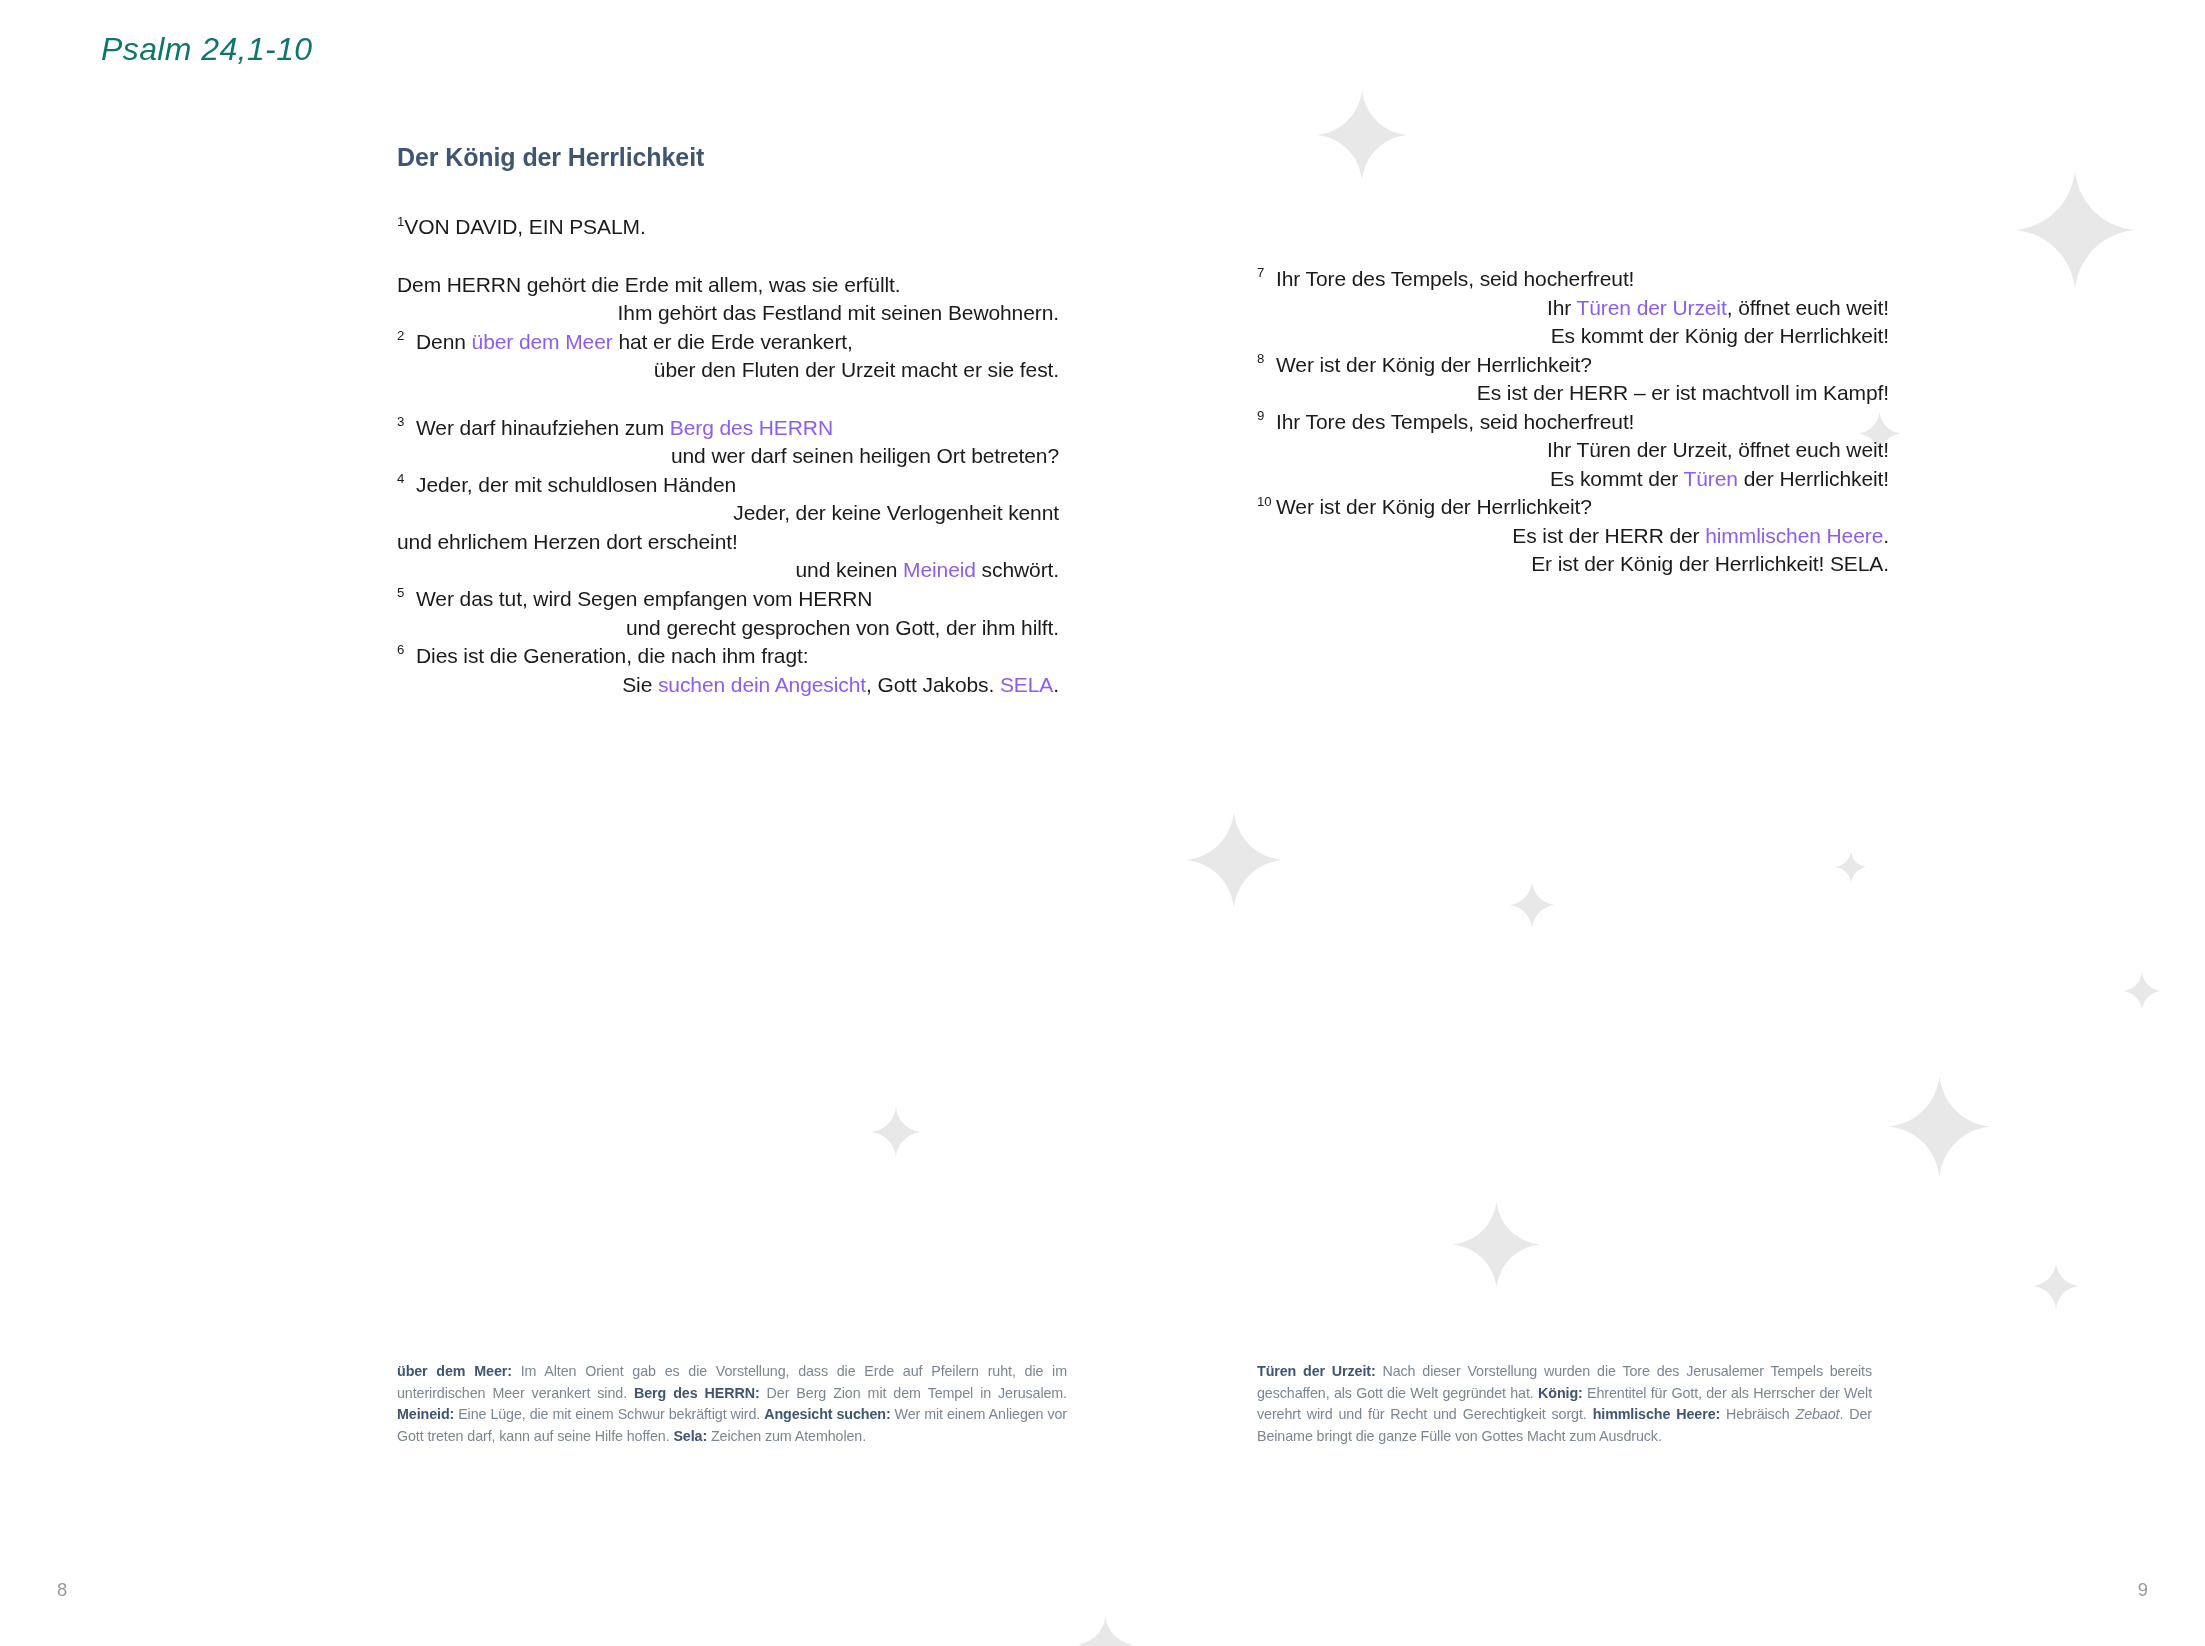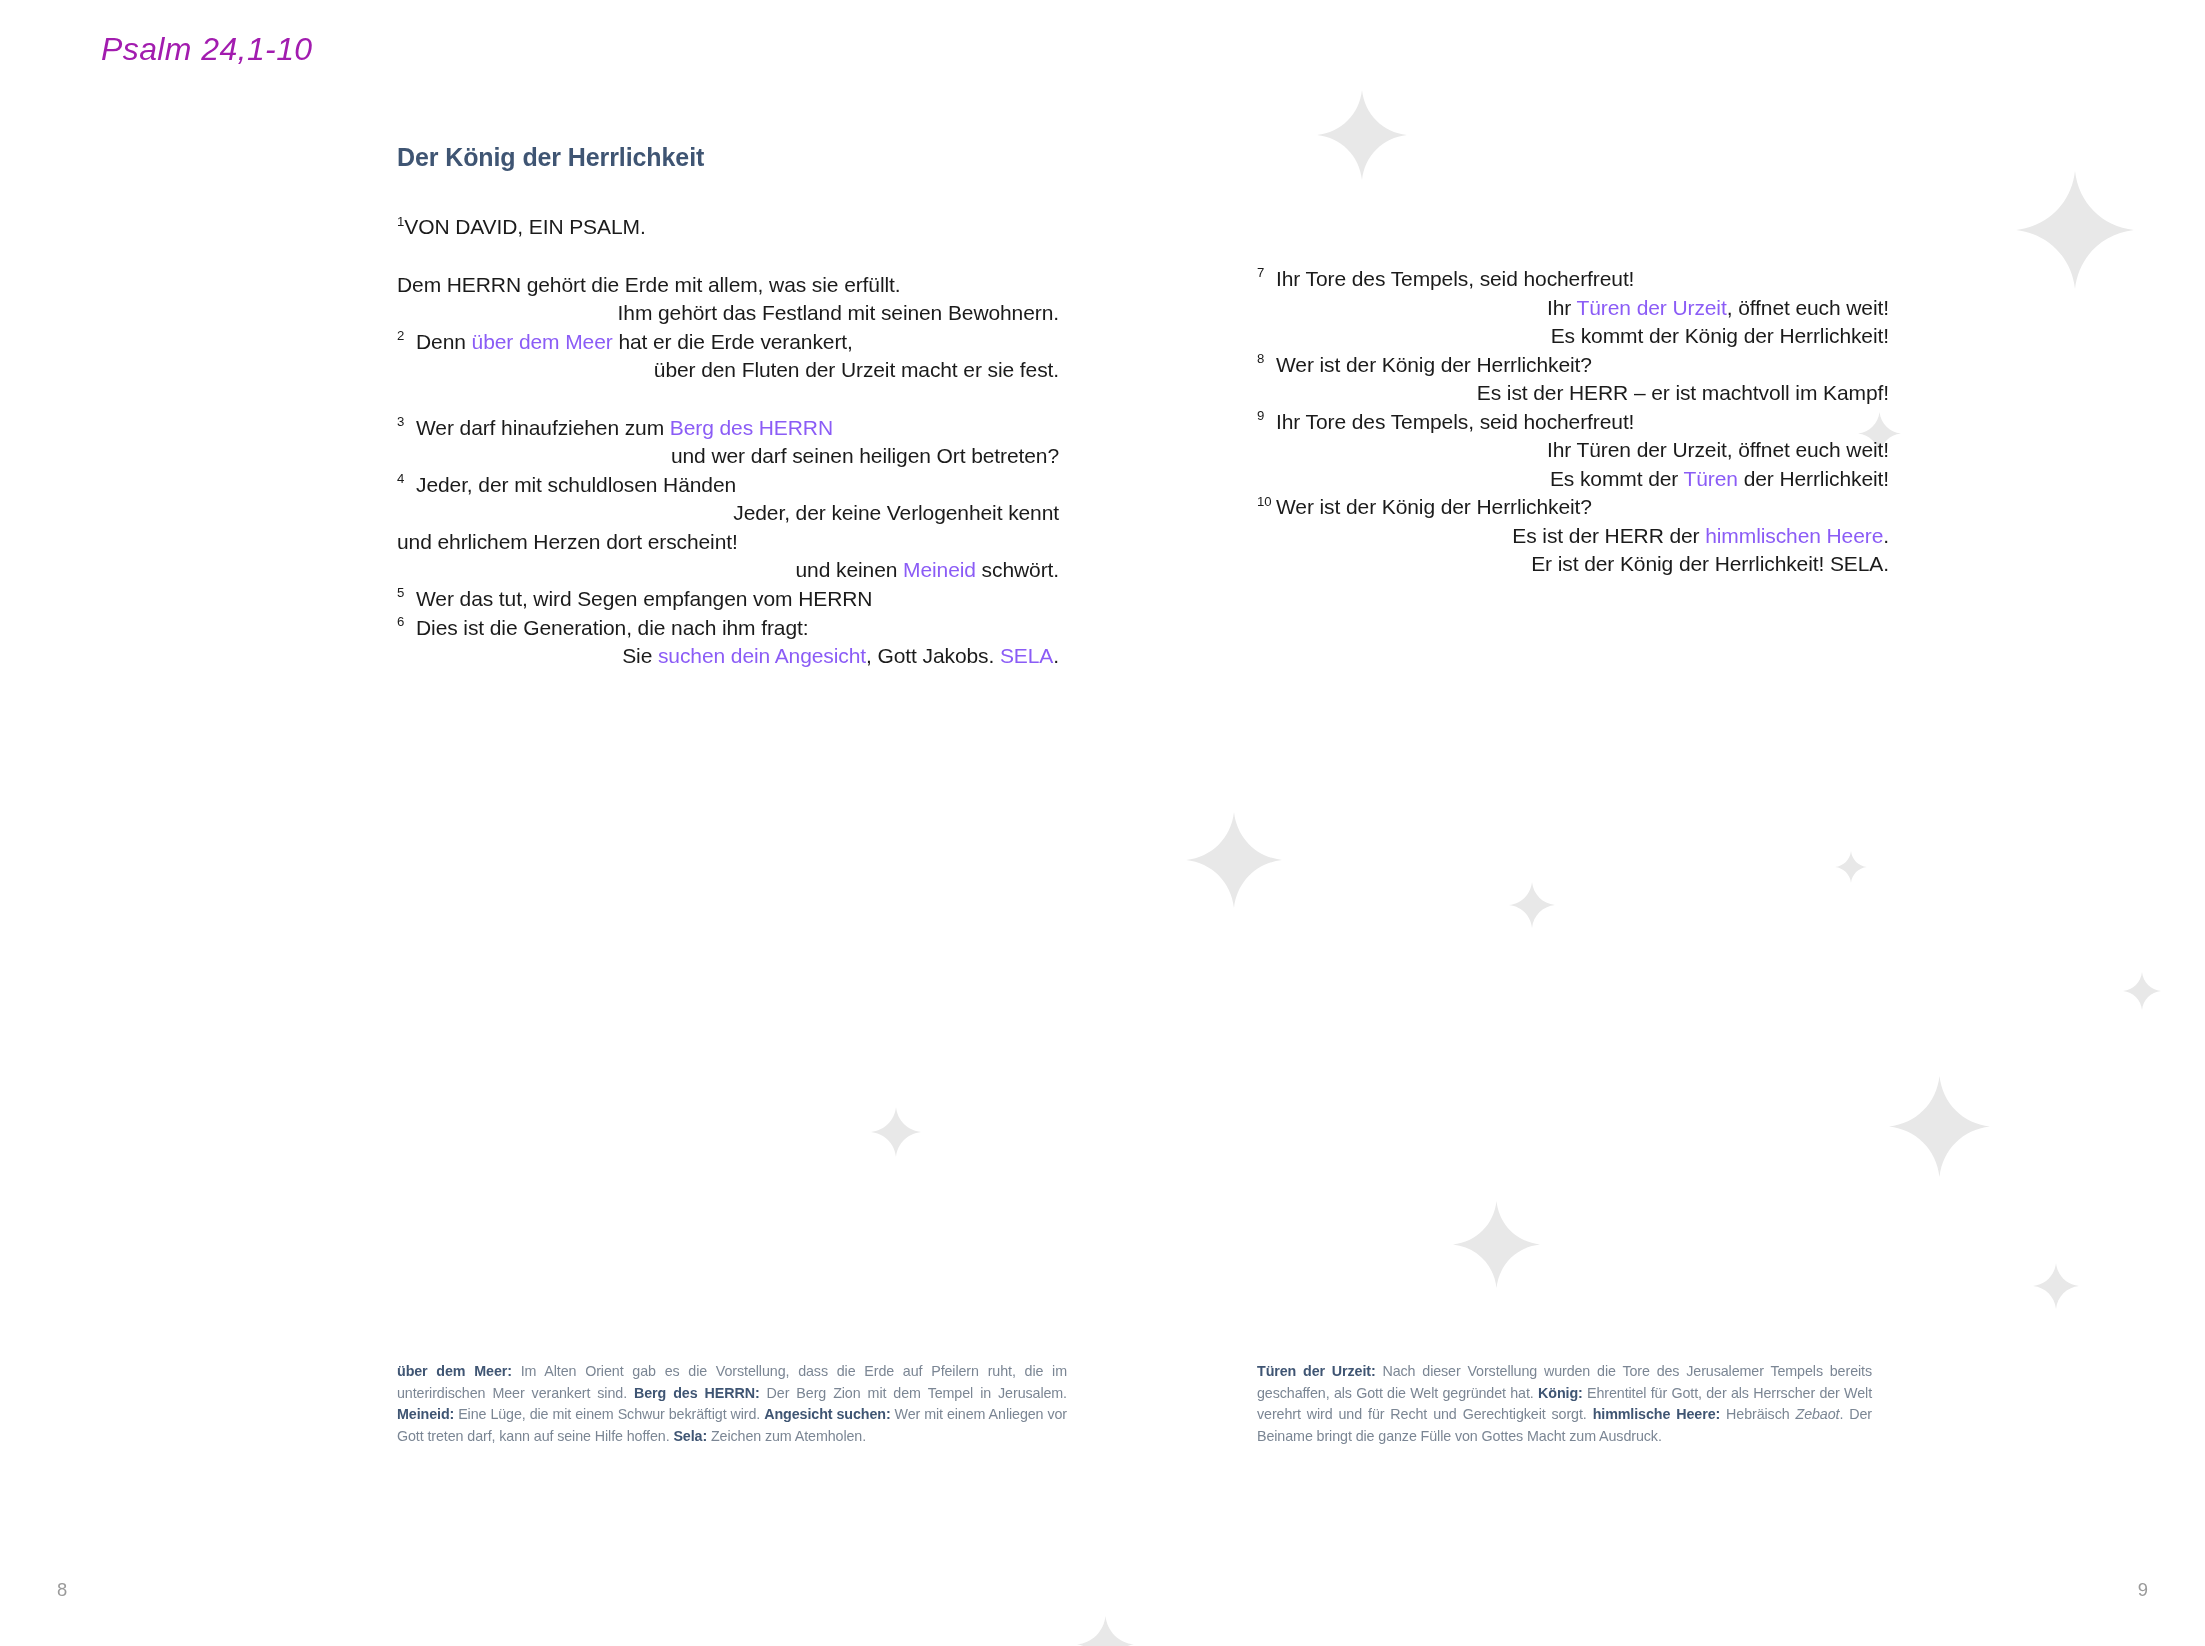--- a/index.html
+++ b/index.html
@@ -33,21 +33,21 @@
 
   
   .running-head {
     position: absolute;
     left: 101px;
     top: 31px;
     font-size: 32px;
     font-style: italic;
     font-weight: 300;
     letter-spacing: 0.4px;
-    color: #a21caf;
+    color: #0f766e;
     z-index: 3;
     white-space: nowrap;
   }
 
   
   .col {
     position: absolute;
     z-index: 2;
   }
   .col-left  { left: 397px;  top: 134px; width: 662px; margin-top: 8px; }
@@ -210,20 +210,21 @@
           <div class="verse-line tight"><sup class="vnum">2</sup><span>Denn </span><span class="accent">über dem Meer</span><span> hat er die Erde verankert,</span></div>
           <div class="verse-line indent"><span>über den Fluten der Urzeit macht er sie fest.</span></div>
           <div class="stanza-gap"></div>
           <div class="verse-line tight"><sup class="vnum">3</sup><span>Wer darf hinaufziehen zum </span><span class="accent">Berg des HERRN</span></div>
           <div class="verse-line indent"><span>und wer darf seinen heiligen Ort betreten?</span></div>
           <div class="verse-line tight"><sup class="vnum">4</sup><span>Jeder, der mit schuldlosen Händen</span></div>
           <div class="verse-line indent"><span>Jeder, der keine Verlogenheit kennt</span></div>
           <div class="verse-line flush"><span>und ehrlichem Herzen dort erscheint!</span></div>
           <div class="verse-line indent"><span>und keinen </span><span class="accent">Meineid</span><span> schwört.</span></div>
           <div class="verse-line tight"><sup class="vnum">5</sup><span>Wer das tut, wird Segen empfangen vom HERRN</span></div>
+          <div class="verse-line indent"><span>und gerecht gesprochen von Gott, der ihm hilft.</span></div>
           <div class="verse-line tight"><sup class="vnum">6</sup><span>Dies ist die Generation, die nach ihm fragt:</span></div>
           <div class="verse-line indent"><span>Sie </span><span class="accent">suchen dein Angesicht</span><span>, Gott Jakobs. </span><span class="accent">SELA</span><span>.</span></div>
         </div>
     </div>
   </div>
 
   <div class="col col-right">
     <div class="verses">
       <div id="right-verses">
           <div class="verse-line tight"><sup class="vnum">7</sup><span>Ihr Tore des Tempels, seid hocherfreut!</span></div>

